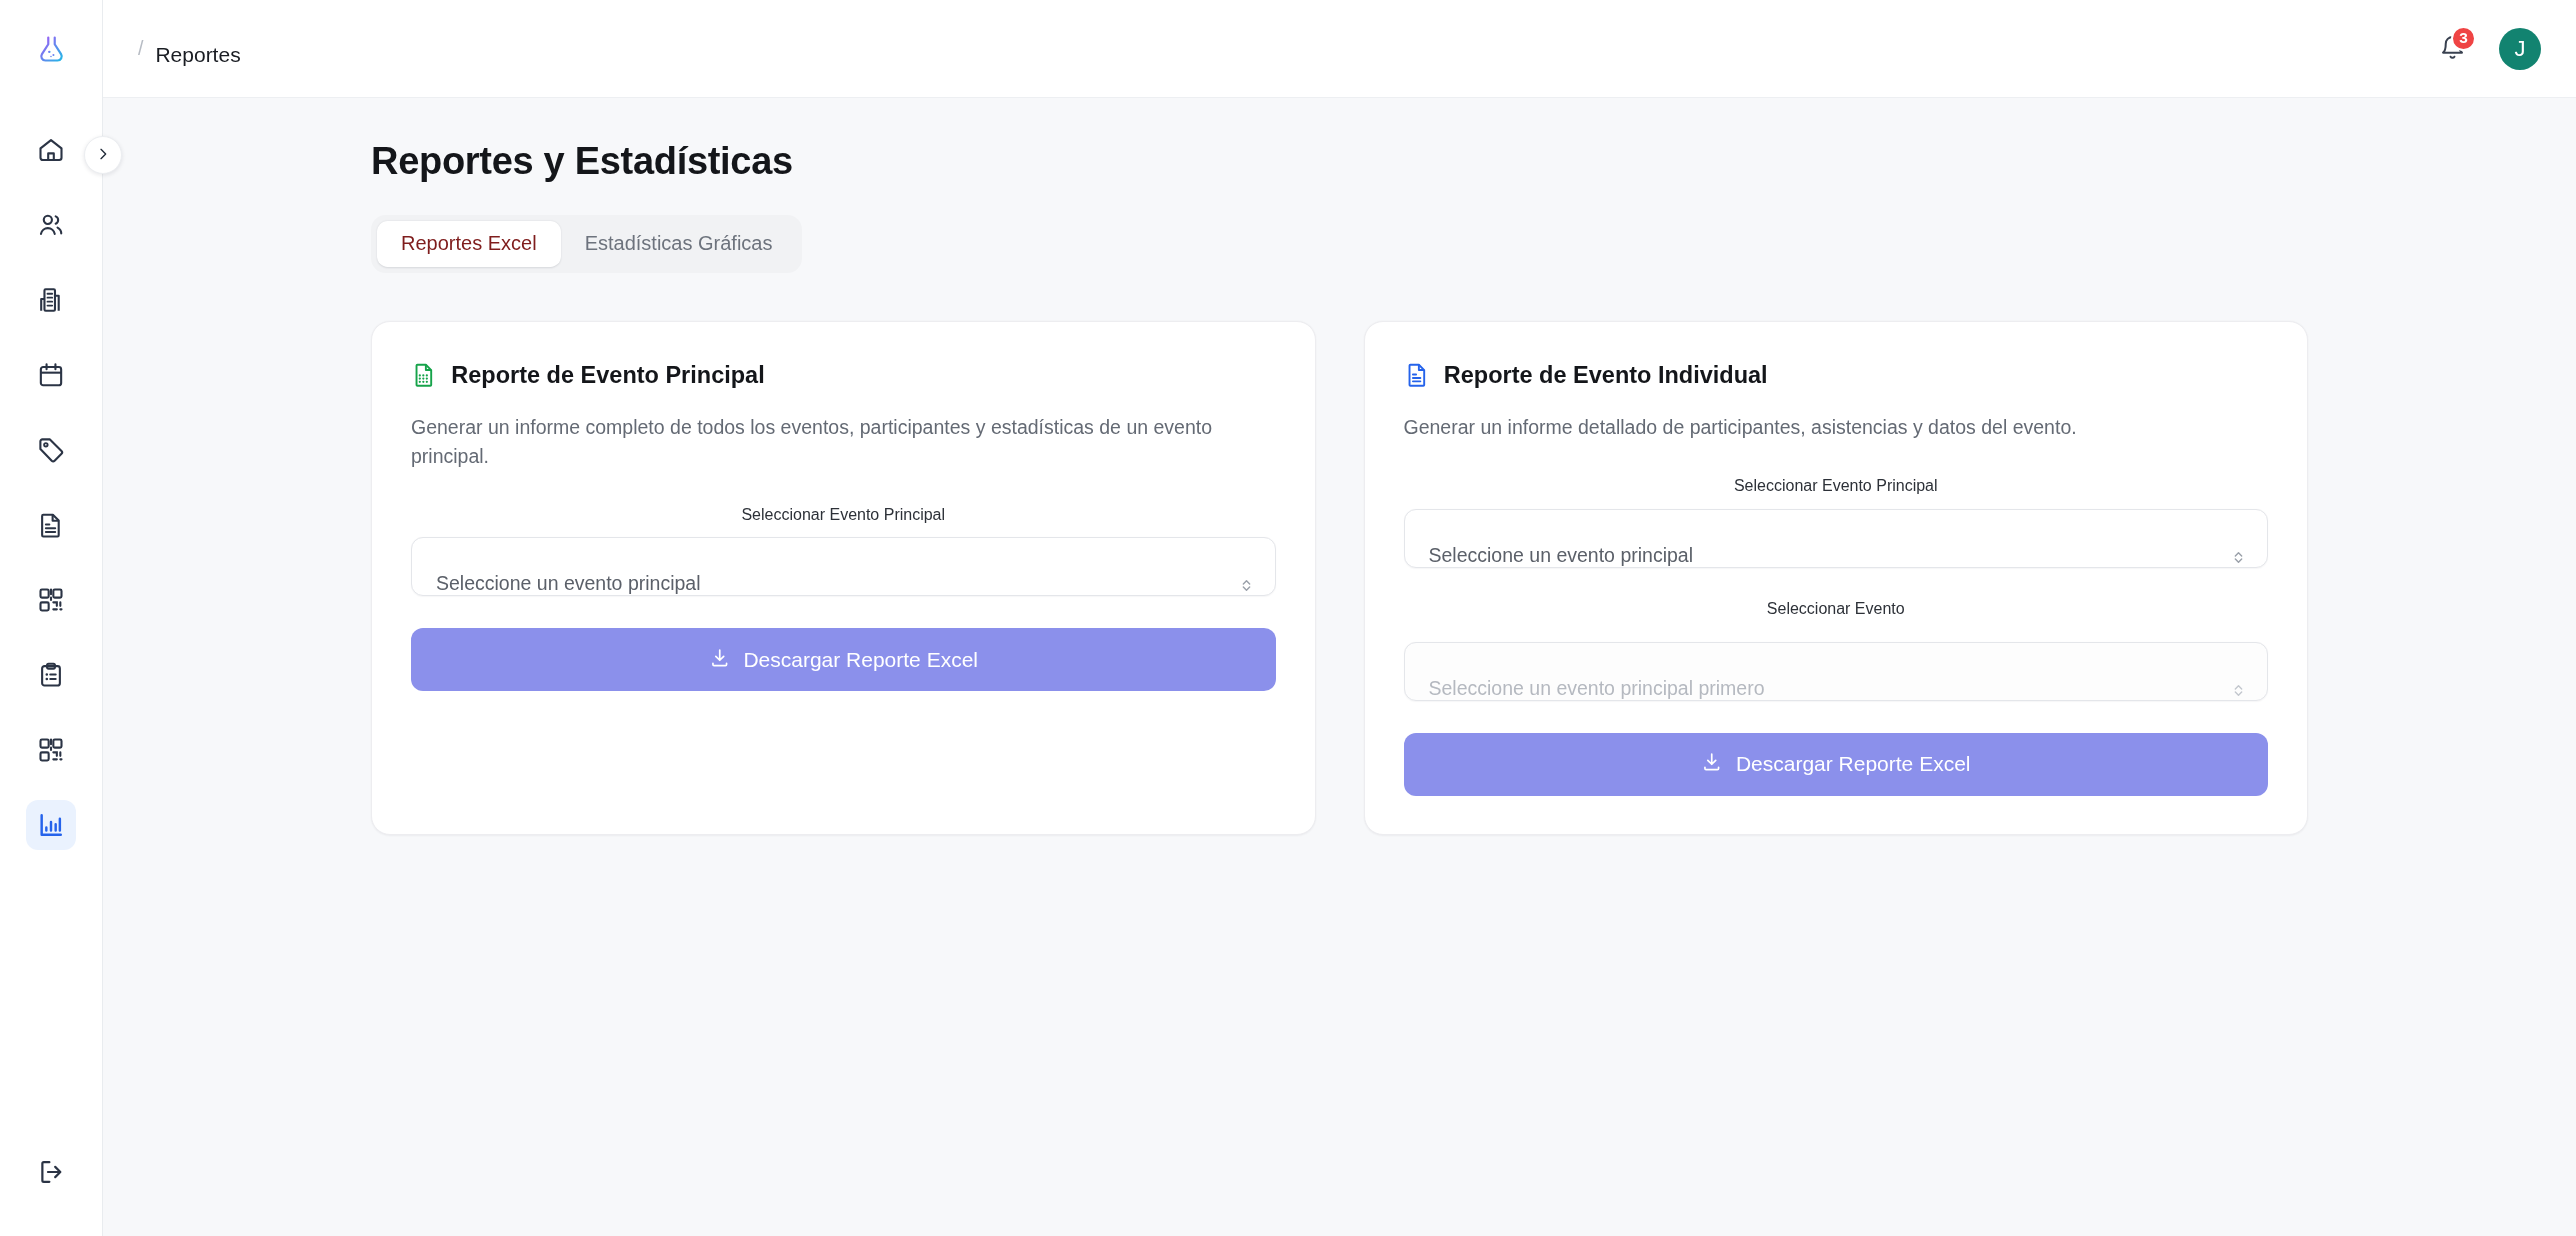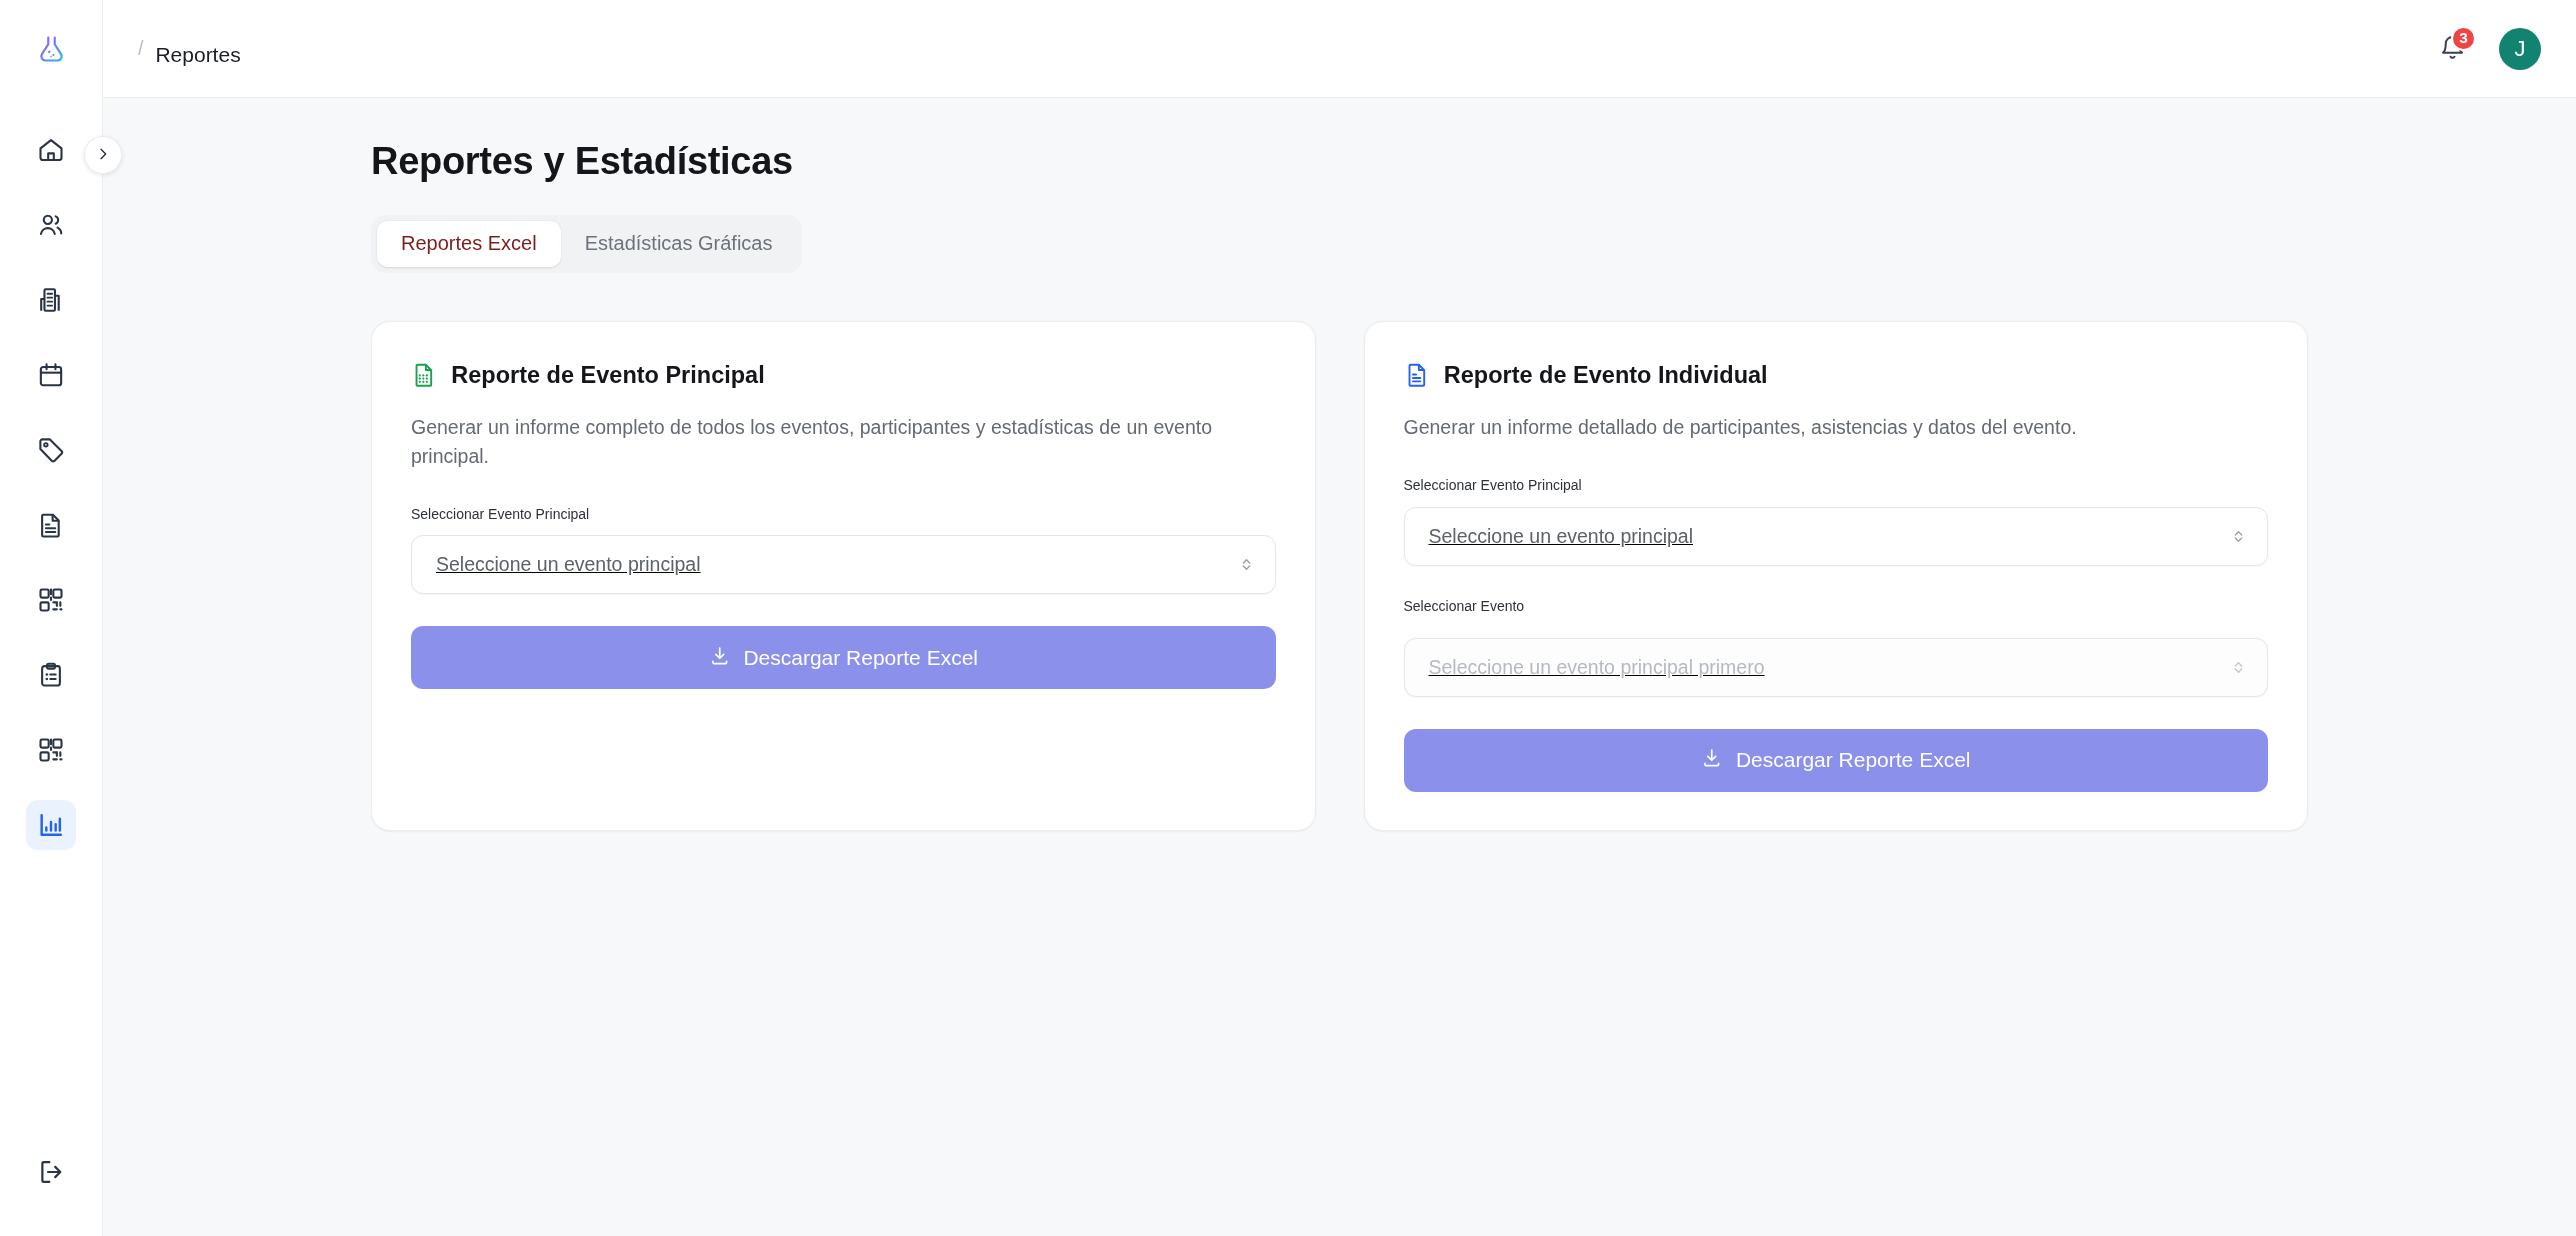--- a/index.html
+++ b/index.html
@@ -104,31 +104,30 @@
     border:1.3px solid #ededf0; border-radius:19px;
     box-shadow:0 0.7px 2px rgba(16,24,40,.05);
     padding:40px 39px 38px 39px;
   }
   .card-head { display:flex; align-items:center; gap:14.8px; margin-bottom:24px; }
   .card-title { font-size:23.5px; font-weight:bold; color:#14161a; }
   .card-desc {
     font-size:19.5px; color:#646a74; line-height:1.48; margin-bottom:35px;
   }
   .field-label {
-    font-size:14px; color:#2d3138; margin-bottom:13.4px; display:block;
+    font-size:16px; color:#2d3138; margin-bottom:13.4px; display:block;text-align:center;
   }
   .select {
     width:100%; height:59px;
     border:1.3px solid #e4e6ea; border-radius:12px;
     background:#ffffff;
-    display:flex; align-items:center;
+    display:flex; align-items:flex-end;
     padding:0 19px 0 24px;
     cursor:pointer; margin-bottom:32px;
     box-shadow:0 0.7px 1.3px rgba(16,24,40,.04);
-    text-decoration:underline;
   }
   .select-value { font-size:19.5px; color:#5b6069; flex:1 1 auto; }
   .select.disabled { background:#fdfdfd; cursor:not-allowed;margin-top:24px; }
   .select.disabled .select-value { color:#b5b9c0; }
   .chev { flex:0 0 auto; display:flex; align-items:center; }
 
   .dl-btn {
     width:100%; height:63px;
     background:#8b90eb; border:none; border-radius:12px;
     color:#ffffff; font-size:21px;

